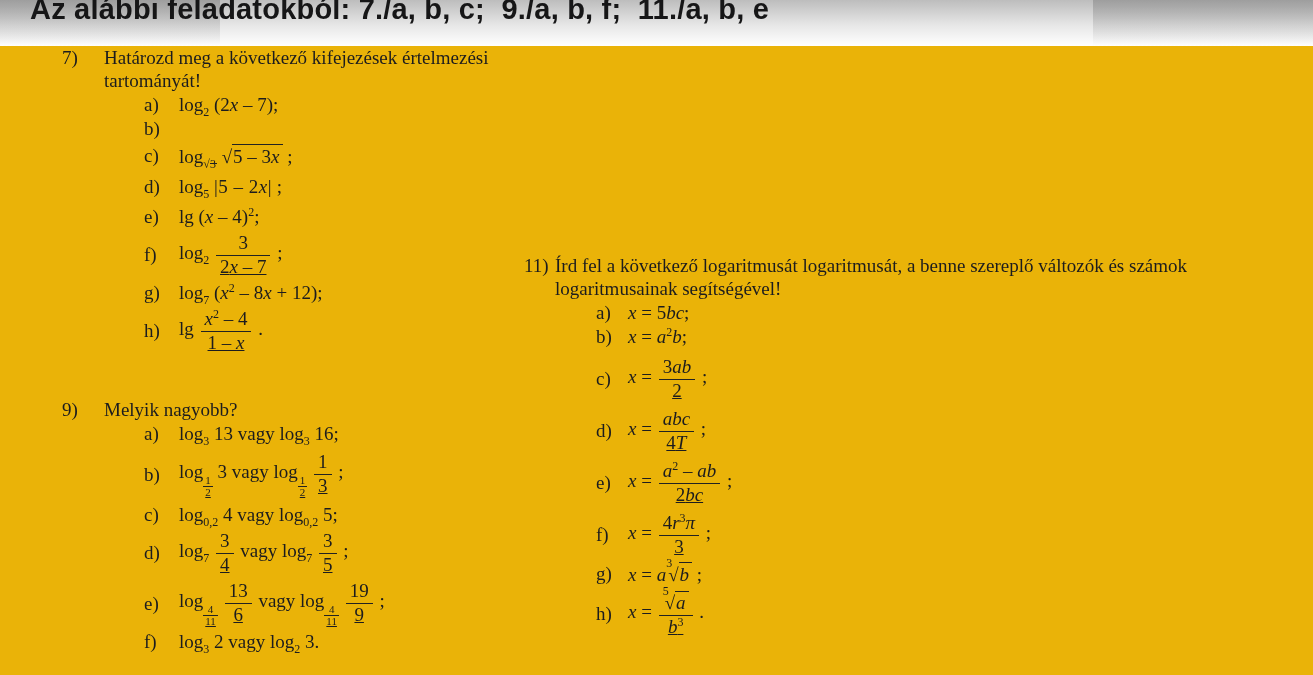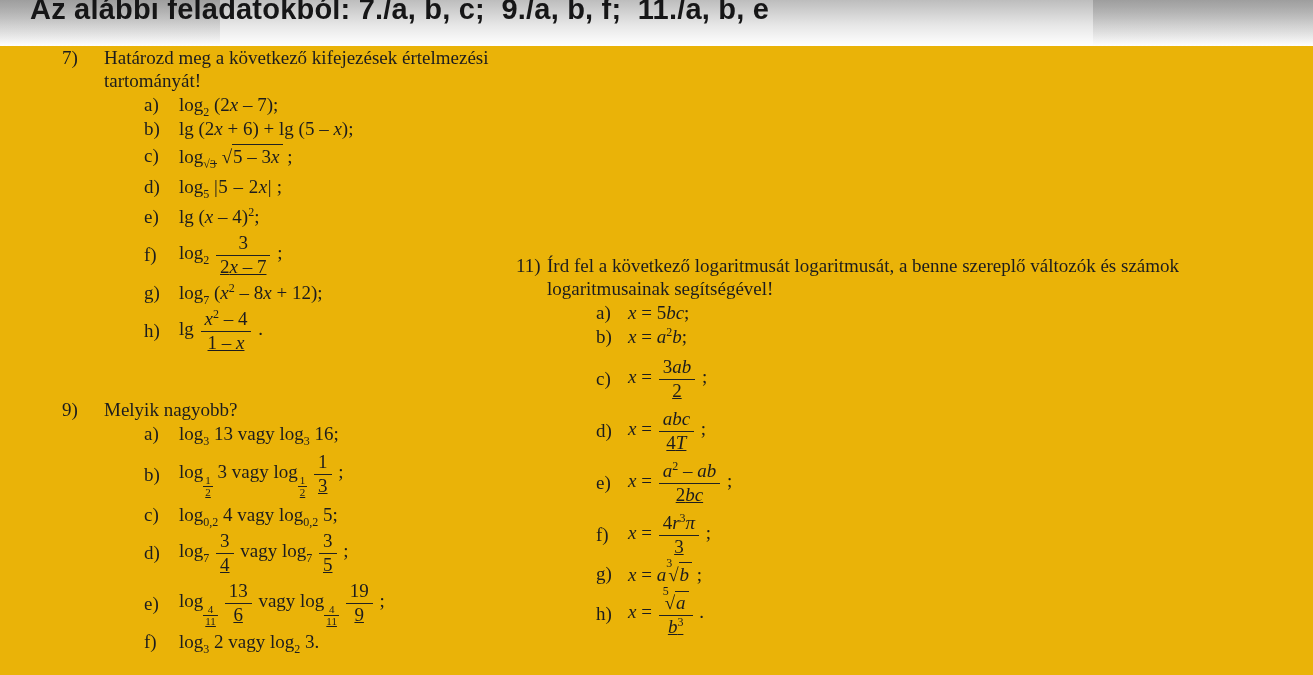--- a/index.html
+++ b/index.html
@@ -44,21 +44,21 @@
   }
 
   .sec { position: absolute; }
   .sec7  { top: 46px;  left: 62px;  width: 460px; }
   .sec9  { top: 398px; left: 62px;  width: 460px; }
   .sec11 { top: 254px; left: 516px; width: 740px; }
 
   .phead { display: flex; align-items: flex-start; line-height: 23px; }
   .pnum  { flex: none; }
   .sec7 .pnum, .sec9 .pnum { width: 42px; }
-  .sec11 .pnum { width: 31px; }
+  .sec11 .pnum { width: 31px; margin-left: 8px; }
   .pprompt { max-width: 700px; }
 
   .items { margin-top: 2px; }
   .sec7 .items, .sec9 .items { margin-left: 82px; }
   .sec11 .items { margin-left: 80px; }
 
   .row { display: flex; align-items: center; margin: 2px 0; }
   .row .lbl { flex: none; width: 26px; }
   .sec11 .row .lbl { width: 23px; }
   .row .math { margin-left: 9px; }
@@ -95,21 +95,20 @@
       <span class="pnum">7)</span>
       <span class="pprompt">Határozd meg a következő kifejezések értelmezési tartományát!</span>
     </div>
     <div class="items">
       <div class="row">
         <span class="lbl">a)</span>
         <span class="math">log<sub>2</sub> (2<i>x</i> – 7);</span>
       </div>
       <div class="row">
         <span class="lbl">b)</span>
-        <span class="math">lg (2<i>x</i> + 6) + lg (5 – <i>x</i>);</span>
       </div>
       <div class="row mt4">
         <span class="lbl">c)</span>
         <span class="math">log<sub>√<span class="ov">3</span></sub> <span class="rt">√<span class="ov">5 – 3<i>x</i></span></span> ;</span>
       </div>
       <div class="row mt8">
         <span class="lbl">d)</span>
         <span class="math">log<sub>5</sub> <span class="abs">|5 – 2<i>x</i>|</span> ;</span>
       </div>
       <div class="row mt8">

